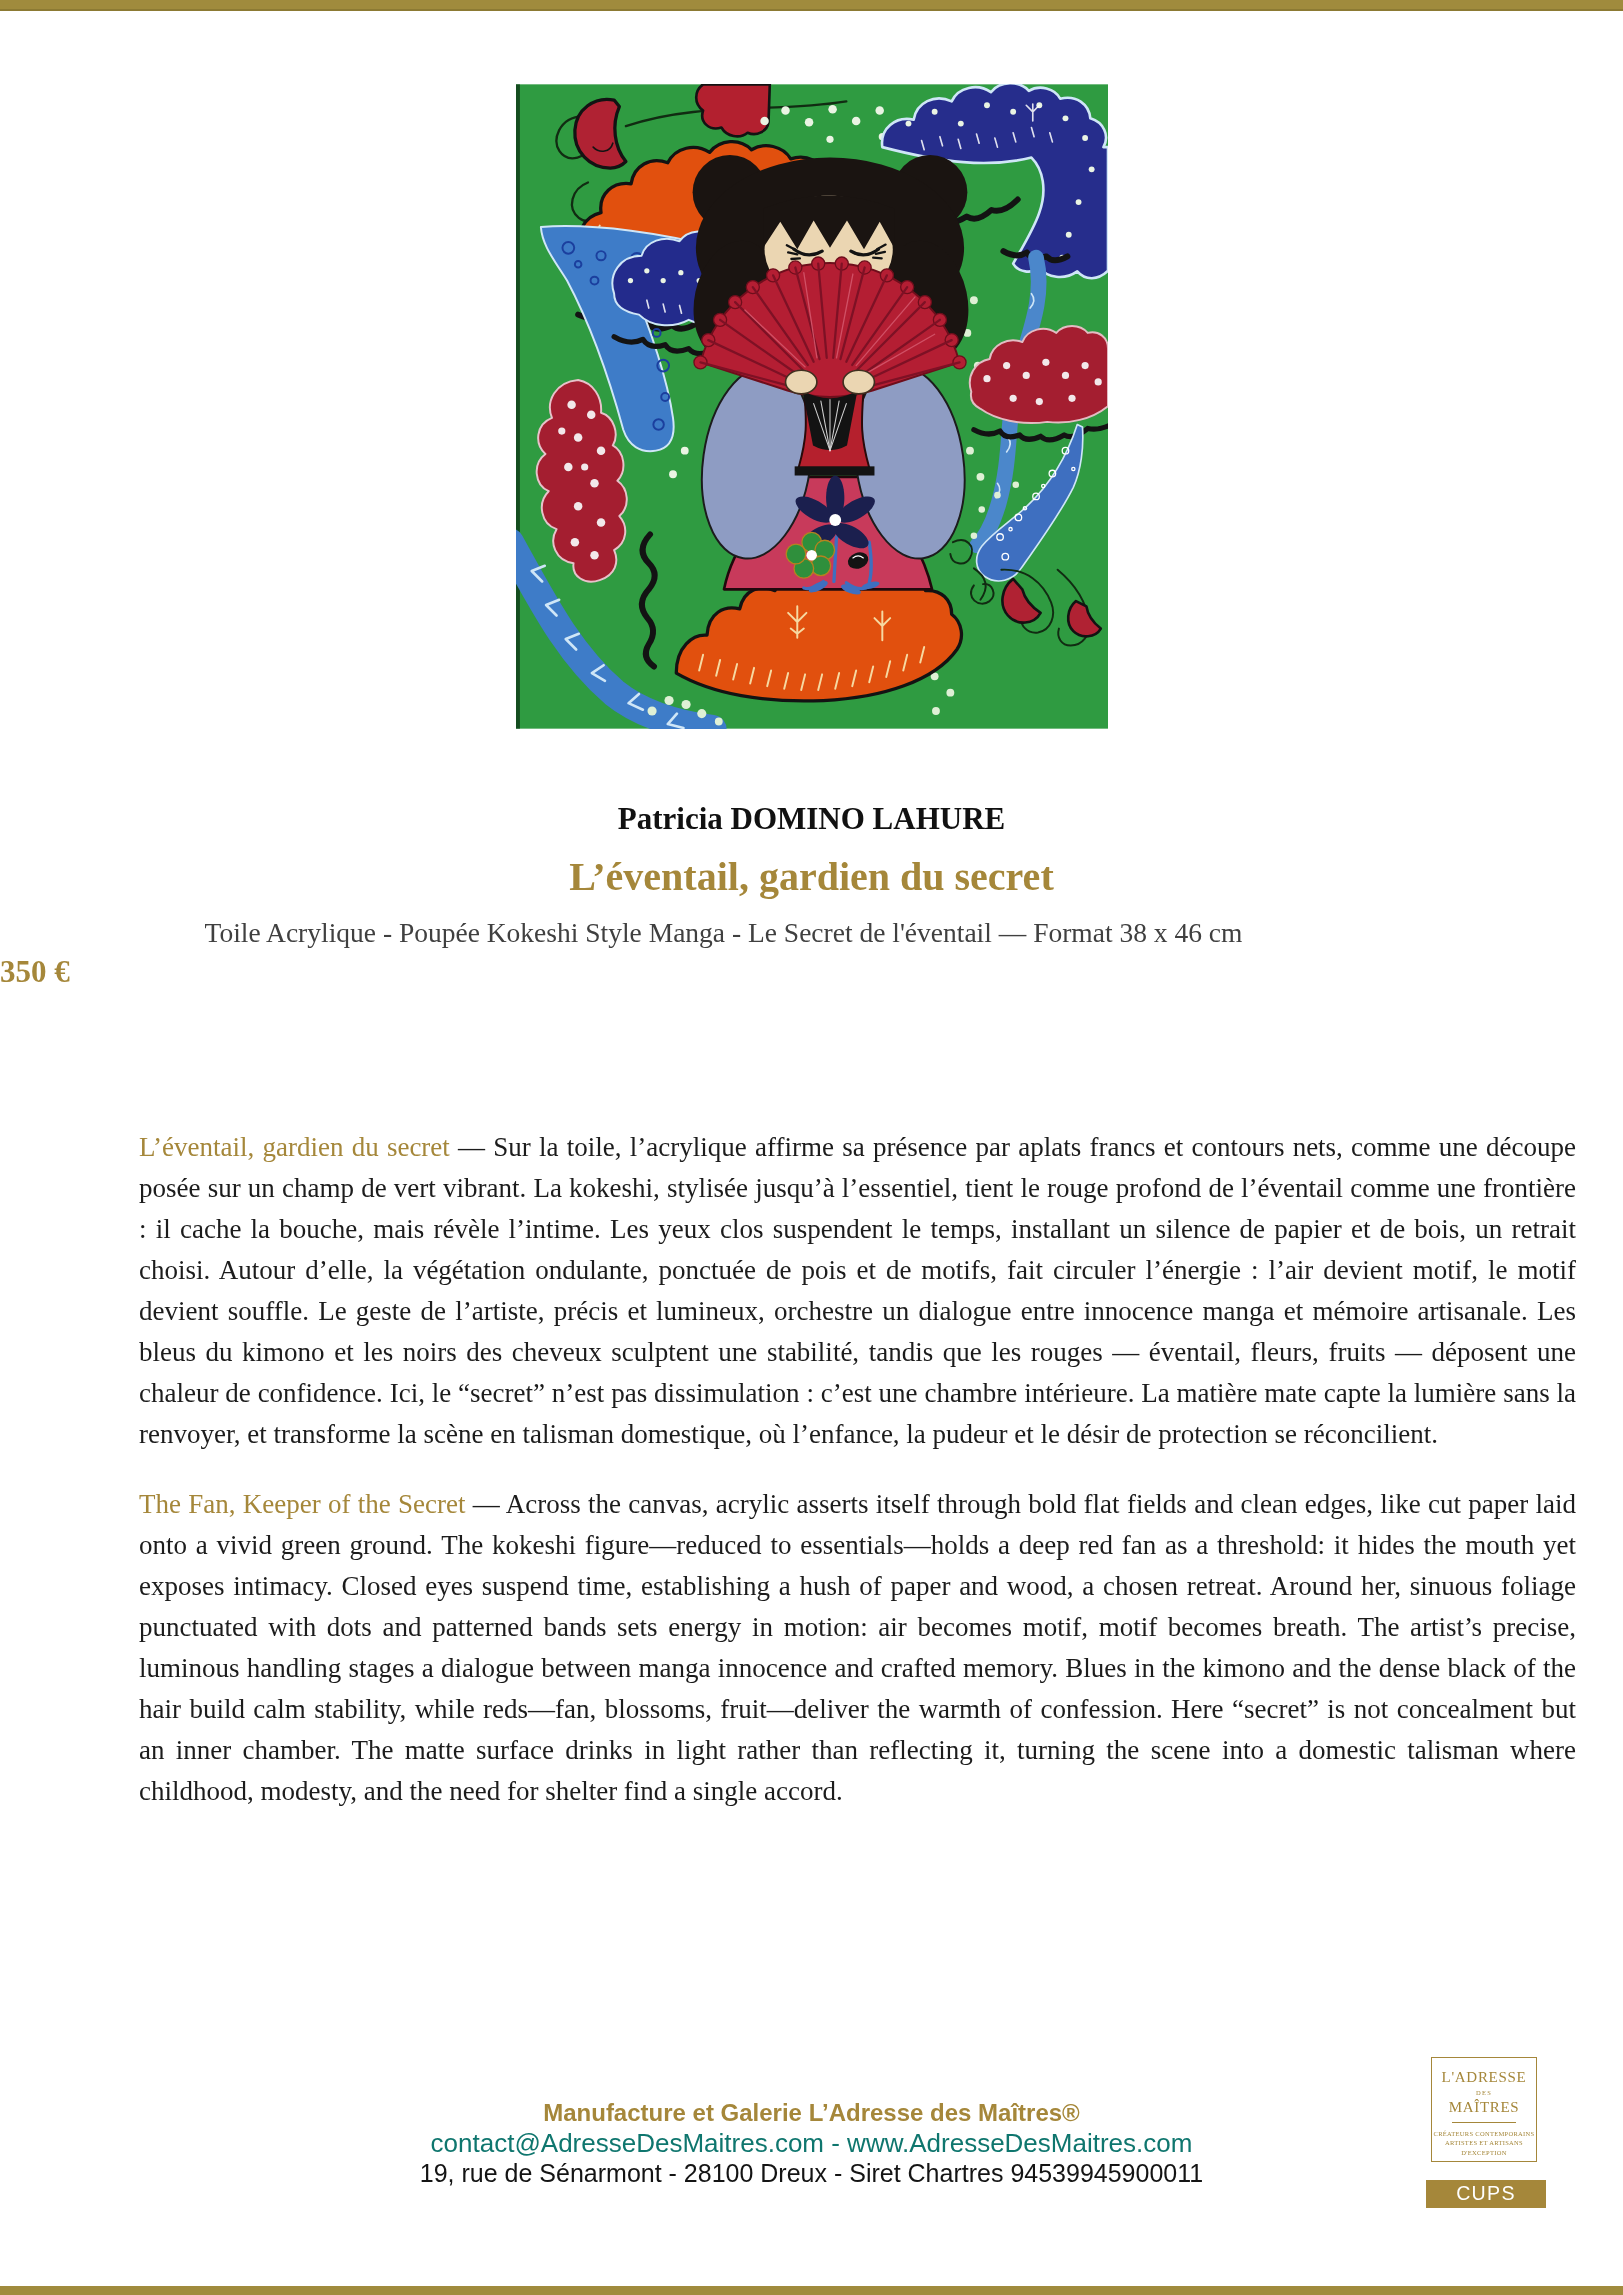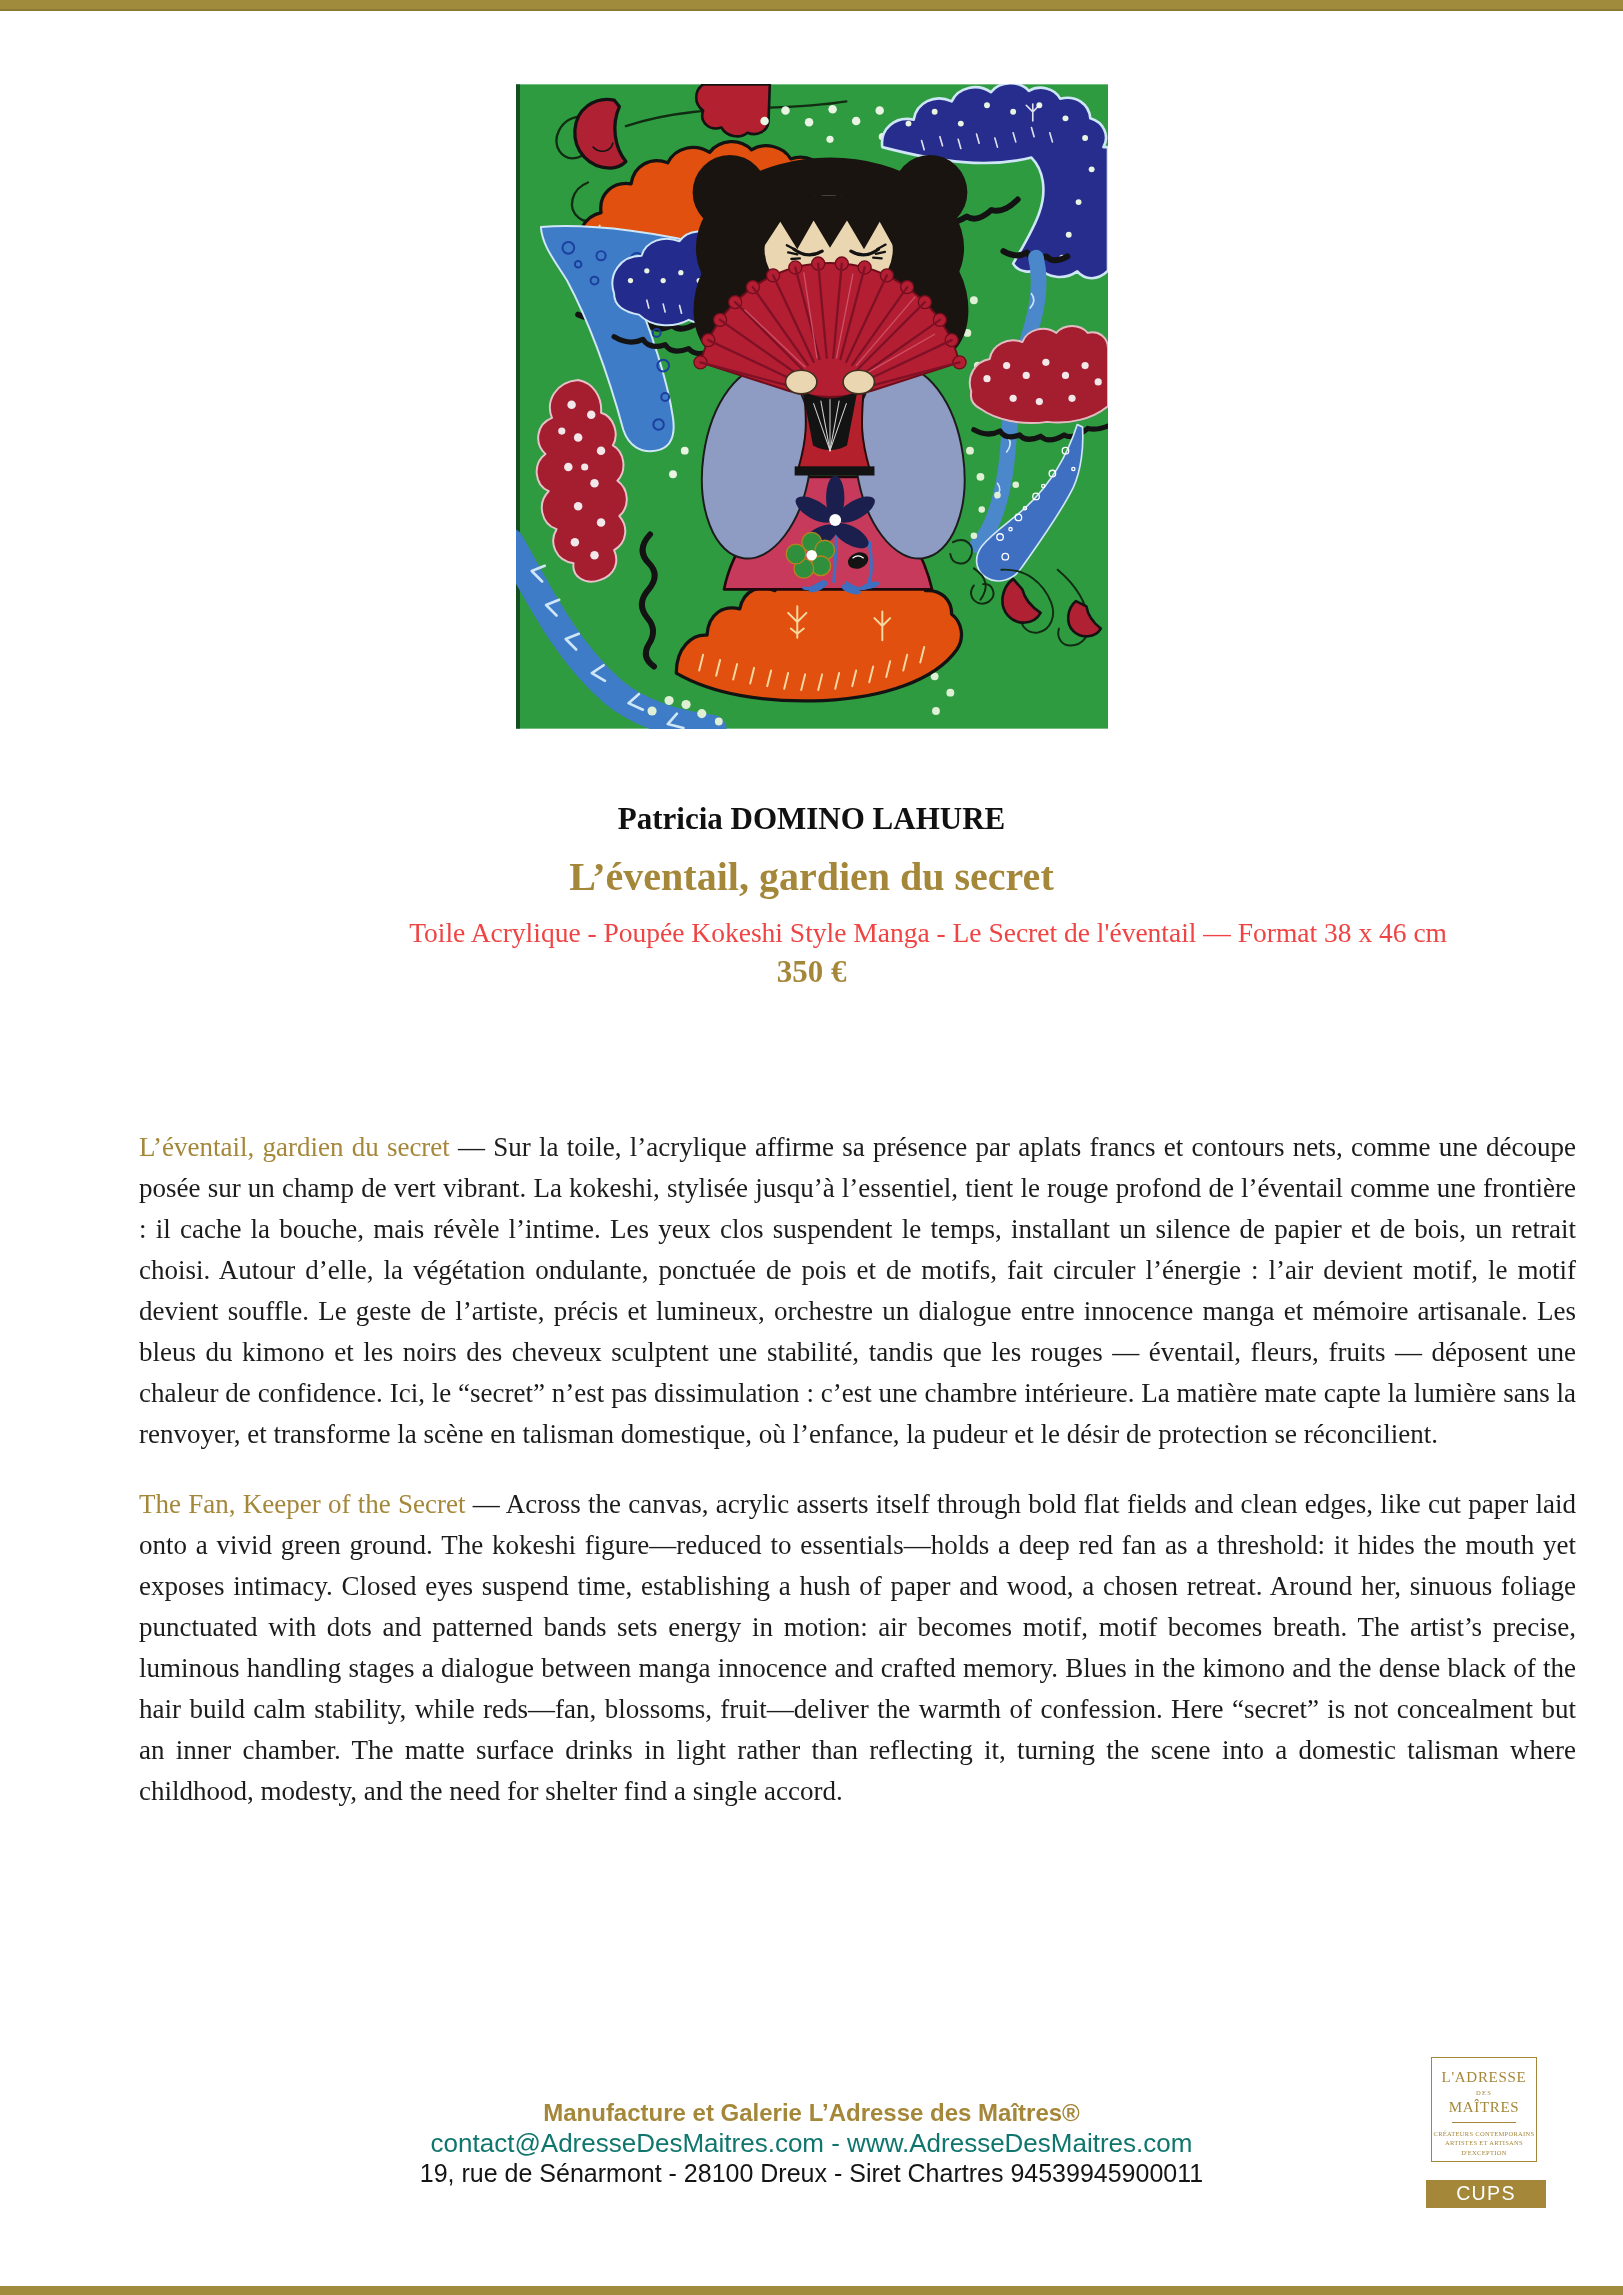--- a/index.html
+++ b/index.html
@@ -8,23 +8,23 @@
   .top-bar{position:absolute;left:0;top:0;width:1623px;height:8.5px;
            background:var(--bar-gold);border-bottom:2.6px solid #8C7A33;}
   .bottom-bar{position:absolute;left:0;top:2286px;width:1623px;height:9.8px;background:var(--bar-gold);}
   .painting{position:absolute;left:516px;top:84px;width:592px;height:645px;}
   .painting svg{width:100%;height:100%;display:block;}
 
   .artist{position:absolute;left:0;top:800px;width:1623px;text-align:center;
           font-size:31px;line-height:38px;font-weight:bold;color:#111111;}
   .title{position:absolute;left:0;top:853px;width:1623px;text-align:center;
          font-size:40px;line-height:48px;font-weight:bold;color:var(--accent-gold);}
-  .subtitle{position:absolute;left:0;top:915px;width:1447px;text-align:right;
-            font-size:27.5px;line-height:35px;color:#ef4444;}
-  .price{position:absolute;left:0;top:953px;width:1623px;text-align:center;
+  .subtitle{position:absolute;left:0;top:915px;width:1447px;text-align:center;
+            font-size:27.5px;line-height:35px;color:#404040;}
+  .price{position:absolute;left:0;top:953px;width:1623px;text-align:left;
          font-size:31px;line-height:38px;font-weight:bold;color:var(--accent-gold);}
 
   .paragraphs{position:absolute;left:93px;top:1127px;width:1437px;margin-left:46px;}
   .paragraphs p{margin:0;font-size:27px;line-height:41px;text-align:justify;color:#1c1c1c;}
   .paragraphs p + p{margin-top:29px;}
   .lead{color:var(--accent-gold);}
 
   .footer-text{position:absolute;left:0;top:2059px;width:1623px;text-align:center;
                font-family:"Liberation Sans", sans-serif;margin-top:39px;}
   .footer-text .gold{font-size:24px;line-height:30px;font-weight:bold;color:var(--accent-gold);}

